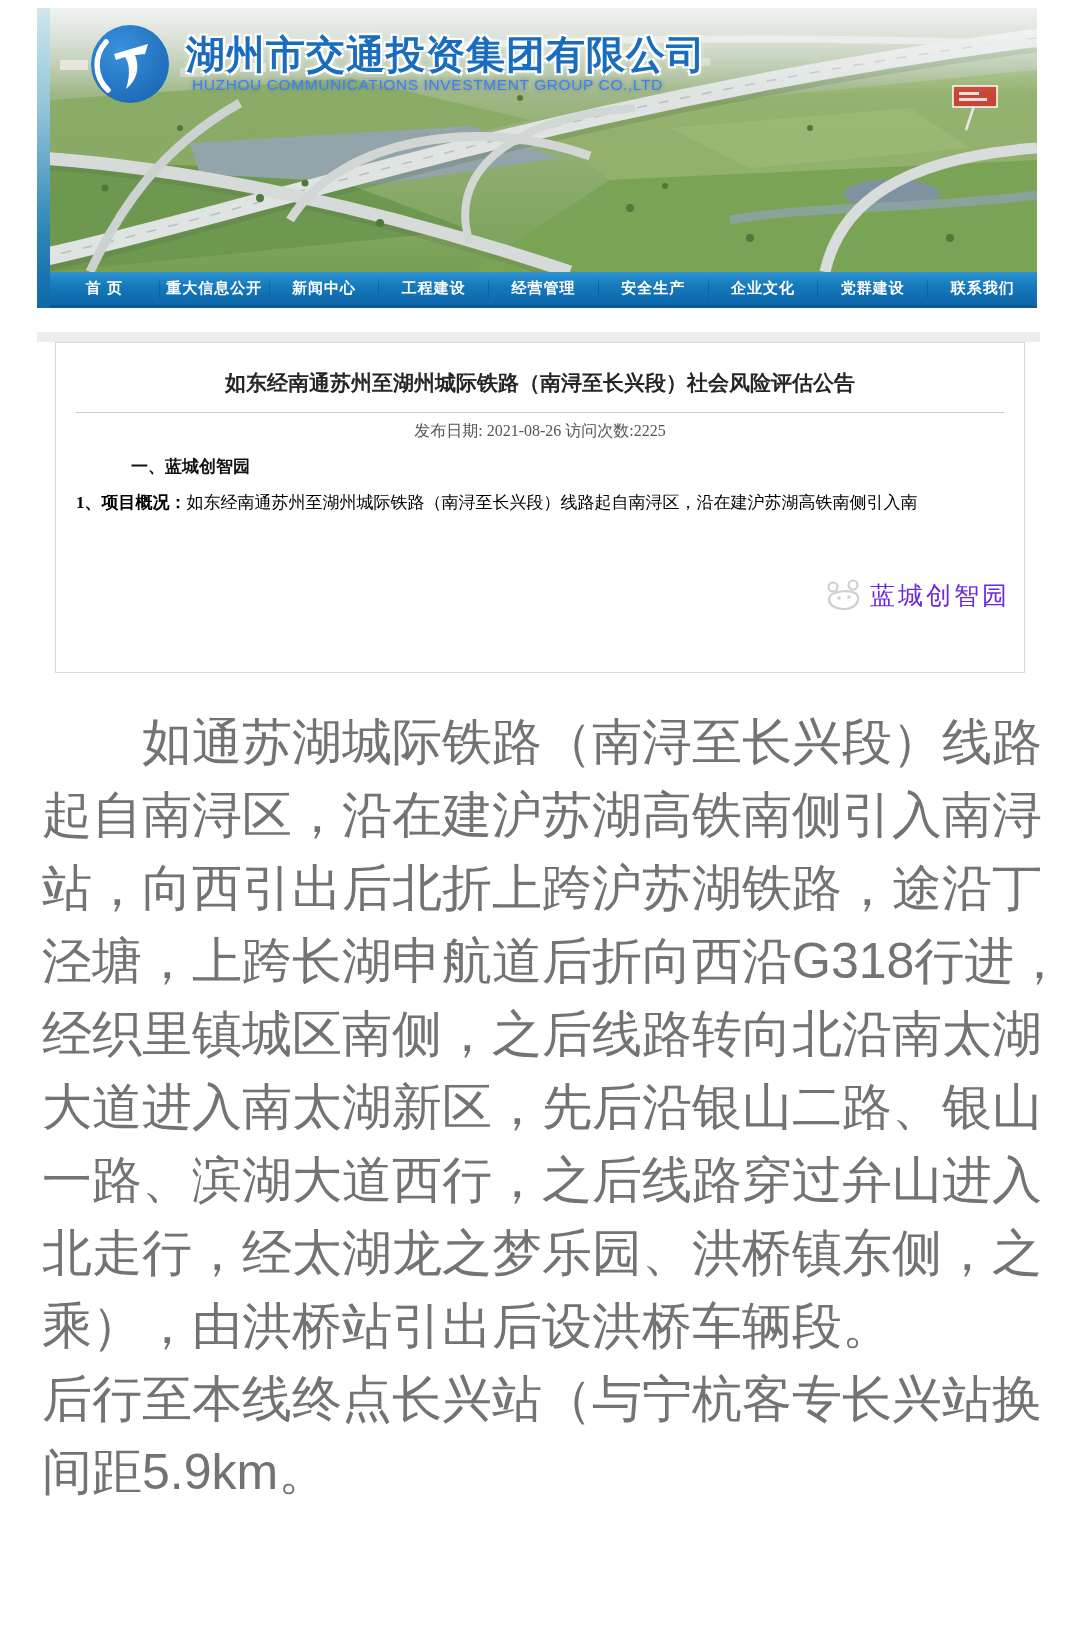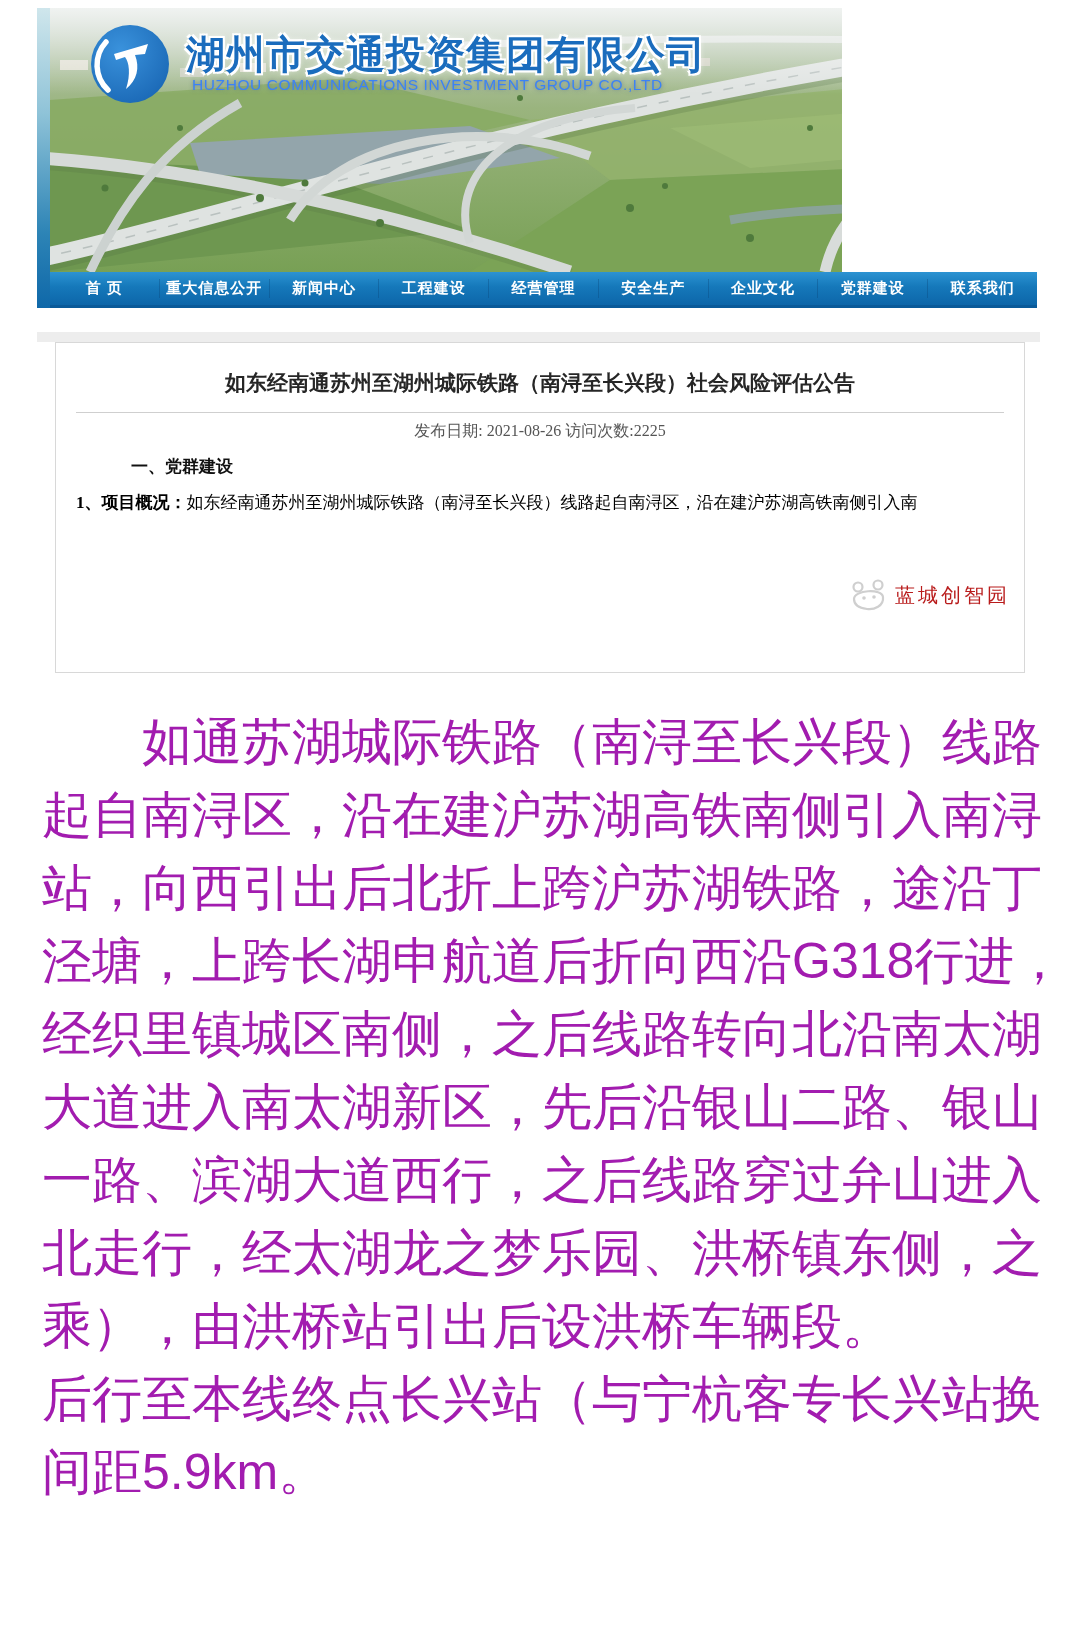--- a/index.html
+++ b/index.html
@@ -5,21 +5,21 @@
   html,body{margin:0;padding:0;}
   body{
     width:1080px;height:1651px;background:#ffffff;overflow:hidden;position:relative;
     font-family:"Liberation Sans","DejaVu Sans",sans-serif;
     -webkit-font-smoothing:antialiased;
   }
   
   .web{position:absolute;left:0;top:0;width:1080px;height:640px;}
   .left-strip{position:absolute;left:37px;top:8px;width:13px;height:300px;
     background:linear-gradient(180deg,#cfe6ec 0%,#8fc3d8 35%,#2d84b6 75%,#0f68a9 100%);}
-  .banner{position:absolute;left:50px;top:8px;width:792px;height:264px;overflow:hidden;}
+  .banner{position:absolute;left:50px;top:8px;width:987px;height:264px;overflow:hidden;}
   .banner svg.scene{position:absolute;left:0;top:0;}
   .logo-wrap{position:absolute;left:38px;top:14px;width:84px;height:84px;}
   .company-cn{
     position:absolute;left:136px;top:20px;font-size:39px;font-weight:bold;
     color:#1a6cbd;letter-spacing:1px;white-space:nowrap;
     font-family:"Liberation Serif","DejaVu Serif",serif;
     text-shadow:-2px -2px 0 #fff,2px -2px 0 #fff,-2px 2px 0 #fff,2px 2px 0 #fff,0 0 6px #fff;}
   .company-en{
     position:absolute;left:142px;top:68px;font-size:15.5px;color:#3b82f6;
     letter-spacing:.6px;white-space:nowrap;text-shadow:0 0 4px rgba(90,110,120,.8);}
@@ -36,24 +36,24 @@
     font-family:"Liberation Serif","DejaVu Serif",serif;}
   .panel-title{margin:26px 30px 0;text-align:center;font-size:21px;font-weight:bold;color:#262626;}
   .panel-divider{margin:15px 20px 0;border:none;border-top:1px solid #cfcfcf;height:0;}
   .panel-meta{margin-top:8px;text-align:center;font-size:16px;color:#555555;}
   .panel-para{margin:21px 20px 0;font-size:17px;line-height:30px;color:#000;
     text-indent:2em;text-decoration:underline;text-underline-offset:5px;}
   .panel-heading{margin:13px 20px 0 75px;font-size:17px;font-weight:bold;color:#111;}
   .panel-item{margin:13px 20px 0;font-size:17px;color:#000;white-space:nowrap;overflow:hidden;}
   .panel-item b{font-weight:bold;}
   .watermark{position:absolute;right:14px;top:234px;display:flex;align-items:center;gap:6px;}
-  .watermark-text{font-size:20px;color:#b91c1c;letter-spacing:3px;white-space:nowrap;}
+  .watermark-text{font-size:25px;color:#6d28d9;letter-spacing:3px;white-space:nowrap;}
   
   .bigtext{position:absolute;left:0;top:668px;width:1080px;padding:38px 36px 0 42px;box-sizing:border-box;}
-  .bigline{font-size:50px;line-height:73px;color:#a21caf;white-space:nowrap;
+  .bigline{font-size:50px;line-height:73px;color:#737373;white-space:nowrap;
     font-family:"Liberation Sans","DejaVu Sans",sans-serif;}
   .bigline.indent{padding-left:100px;}
 </style>
 </head>
 <body>
 
 <div class="web">
 
   <div class="left-strip"></div>
 
@@ -156,21 +156,21 @@
     <div class="nav-item">联系我们</div>
   </div>
 
   <div class="white-strip"></div>
   <div class="gray-band"></div>
 
   <div class="panel">
     <div class="panel-title">如东经南通苏州至湖州城际铁路（南浔至长兴段）社会风险评估公告</div>
     <hr class="panel-divider">
     <div class="panel-meta">发布日期: 2021-08-26 访问次数:2225</div>
-    <div class="panel-heading">一、党群建设</div>
+    <div class="panel-heading">一、蓝城创智园</div>
     <div class="panel-item"><b>1、项目概况：</b><span>如东经南通苏州至湖州城际铁路（南浔至长兴段）线路起自南浔区，沿在建沪苏湖高铁南侧引入南</span></div>
     <div class="watermark">
       <svg width="40" height="36" viewBox="0 0 40 36">
         <g stroke="#cfcfcf" stroke-width="2.2" fill="none">
           <circle cx="9" cy="10" r="4.5"></circle>
           <circle cx="29" cy="8" r="4.5"></circle>
           <path d="M5,22 C5,13 33,11 34,20 C35,29 25,33 18,32 C10,31 5,28 5,22 Z"></path>
         </g>
         <circle cx="15" cy="21" r="1.8" fill="#cfcfcf"></circle>
         <circle cx="25" cy="20" r="1.8" fill="#cfcfcf"></circle>

